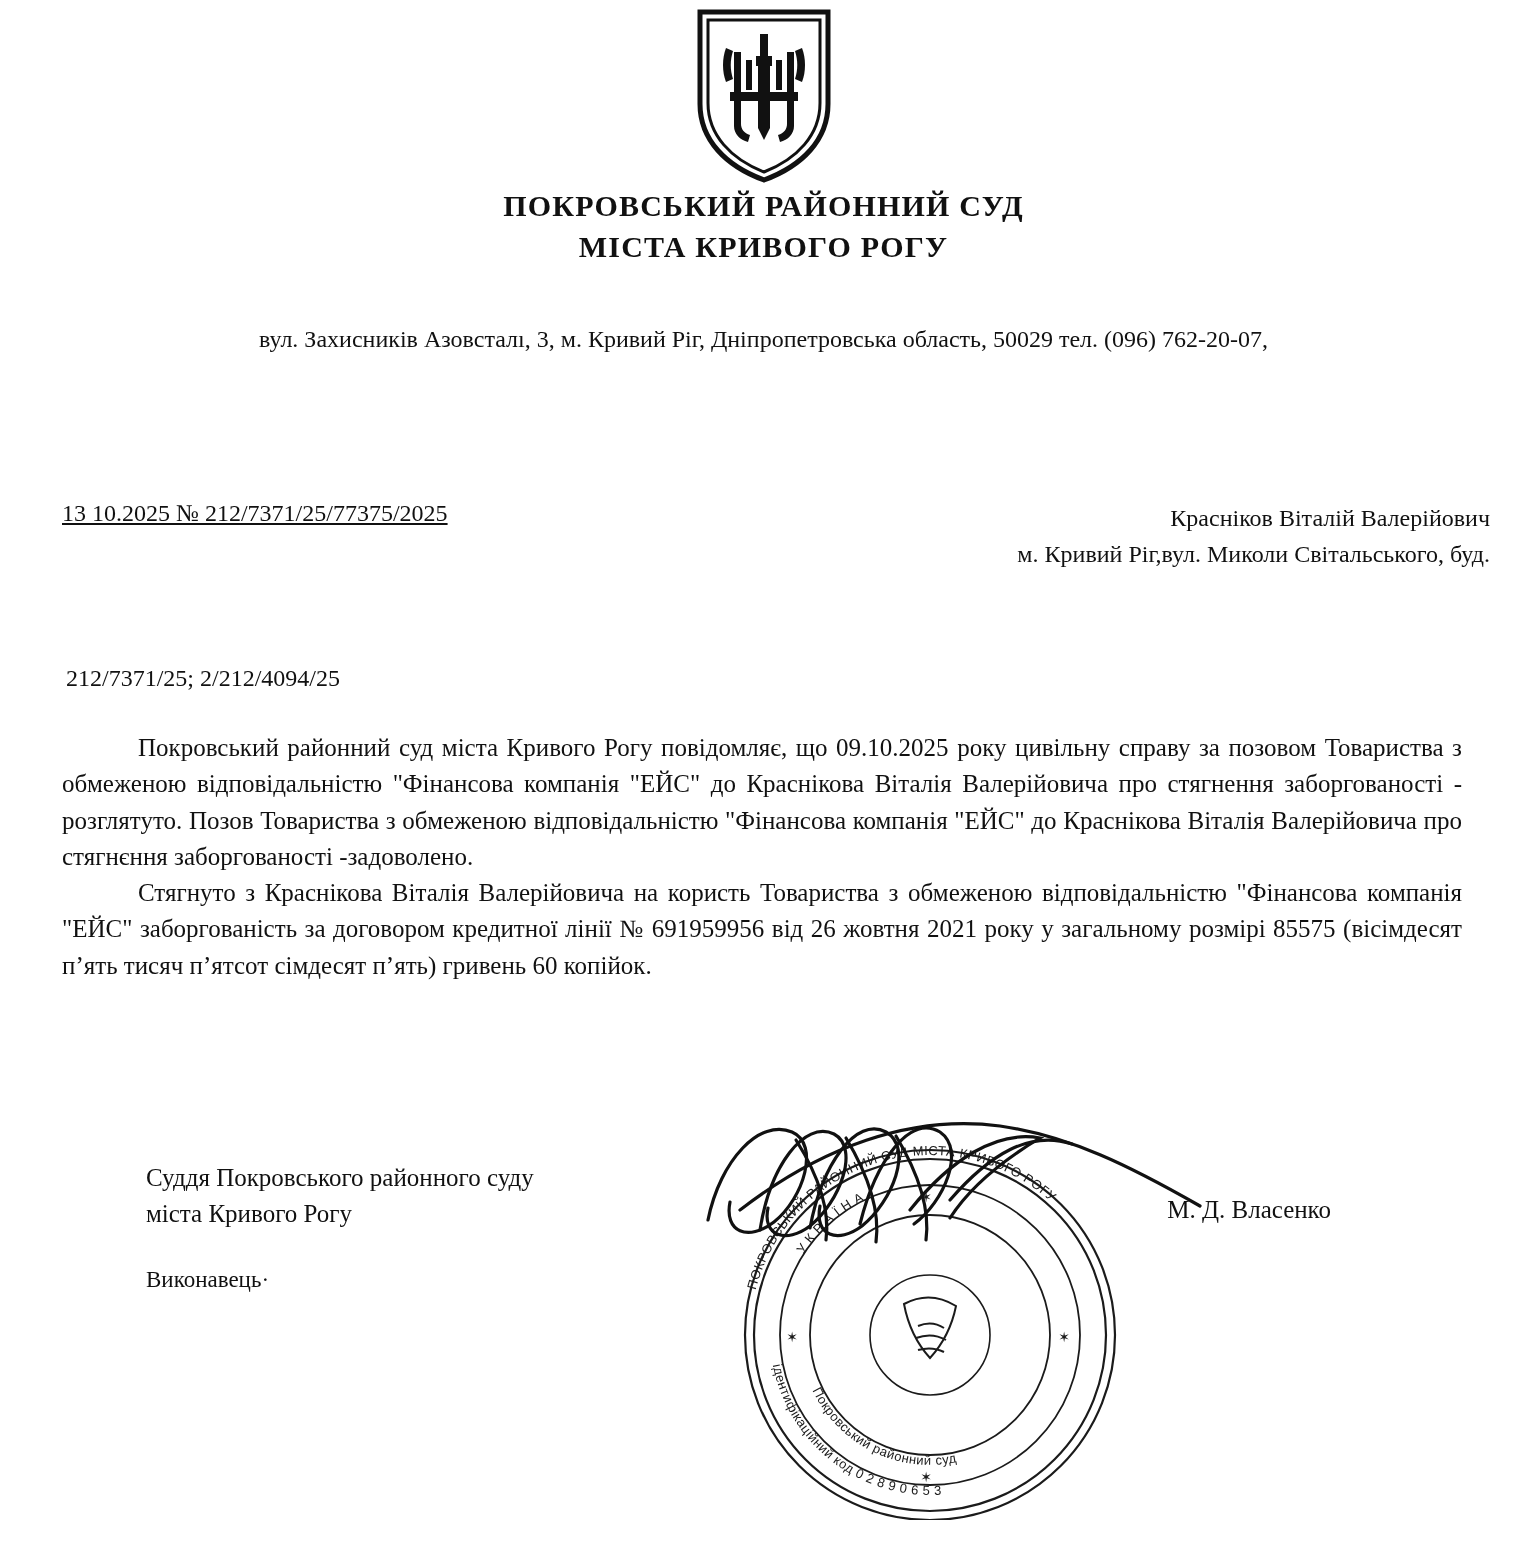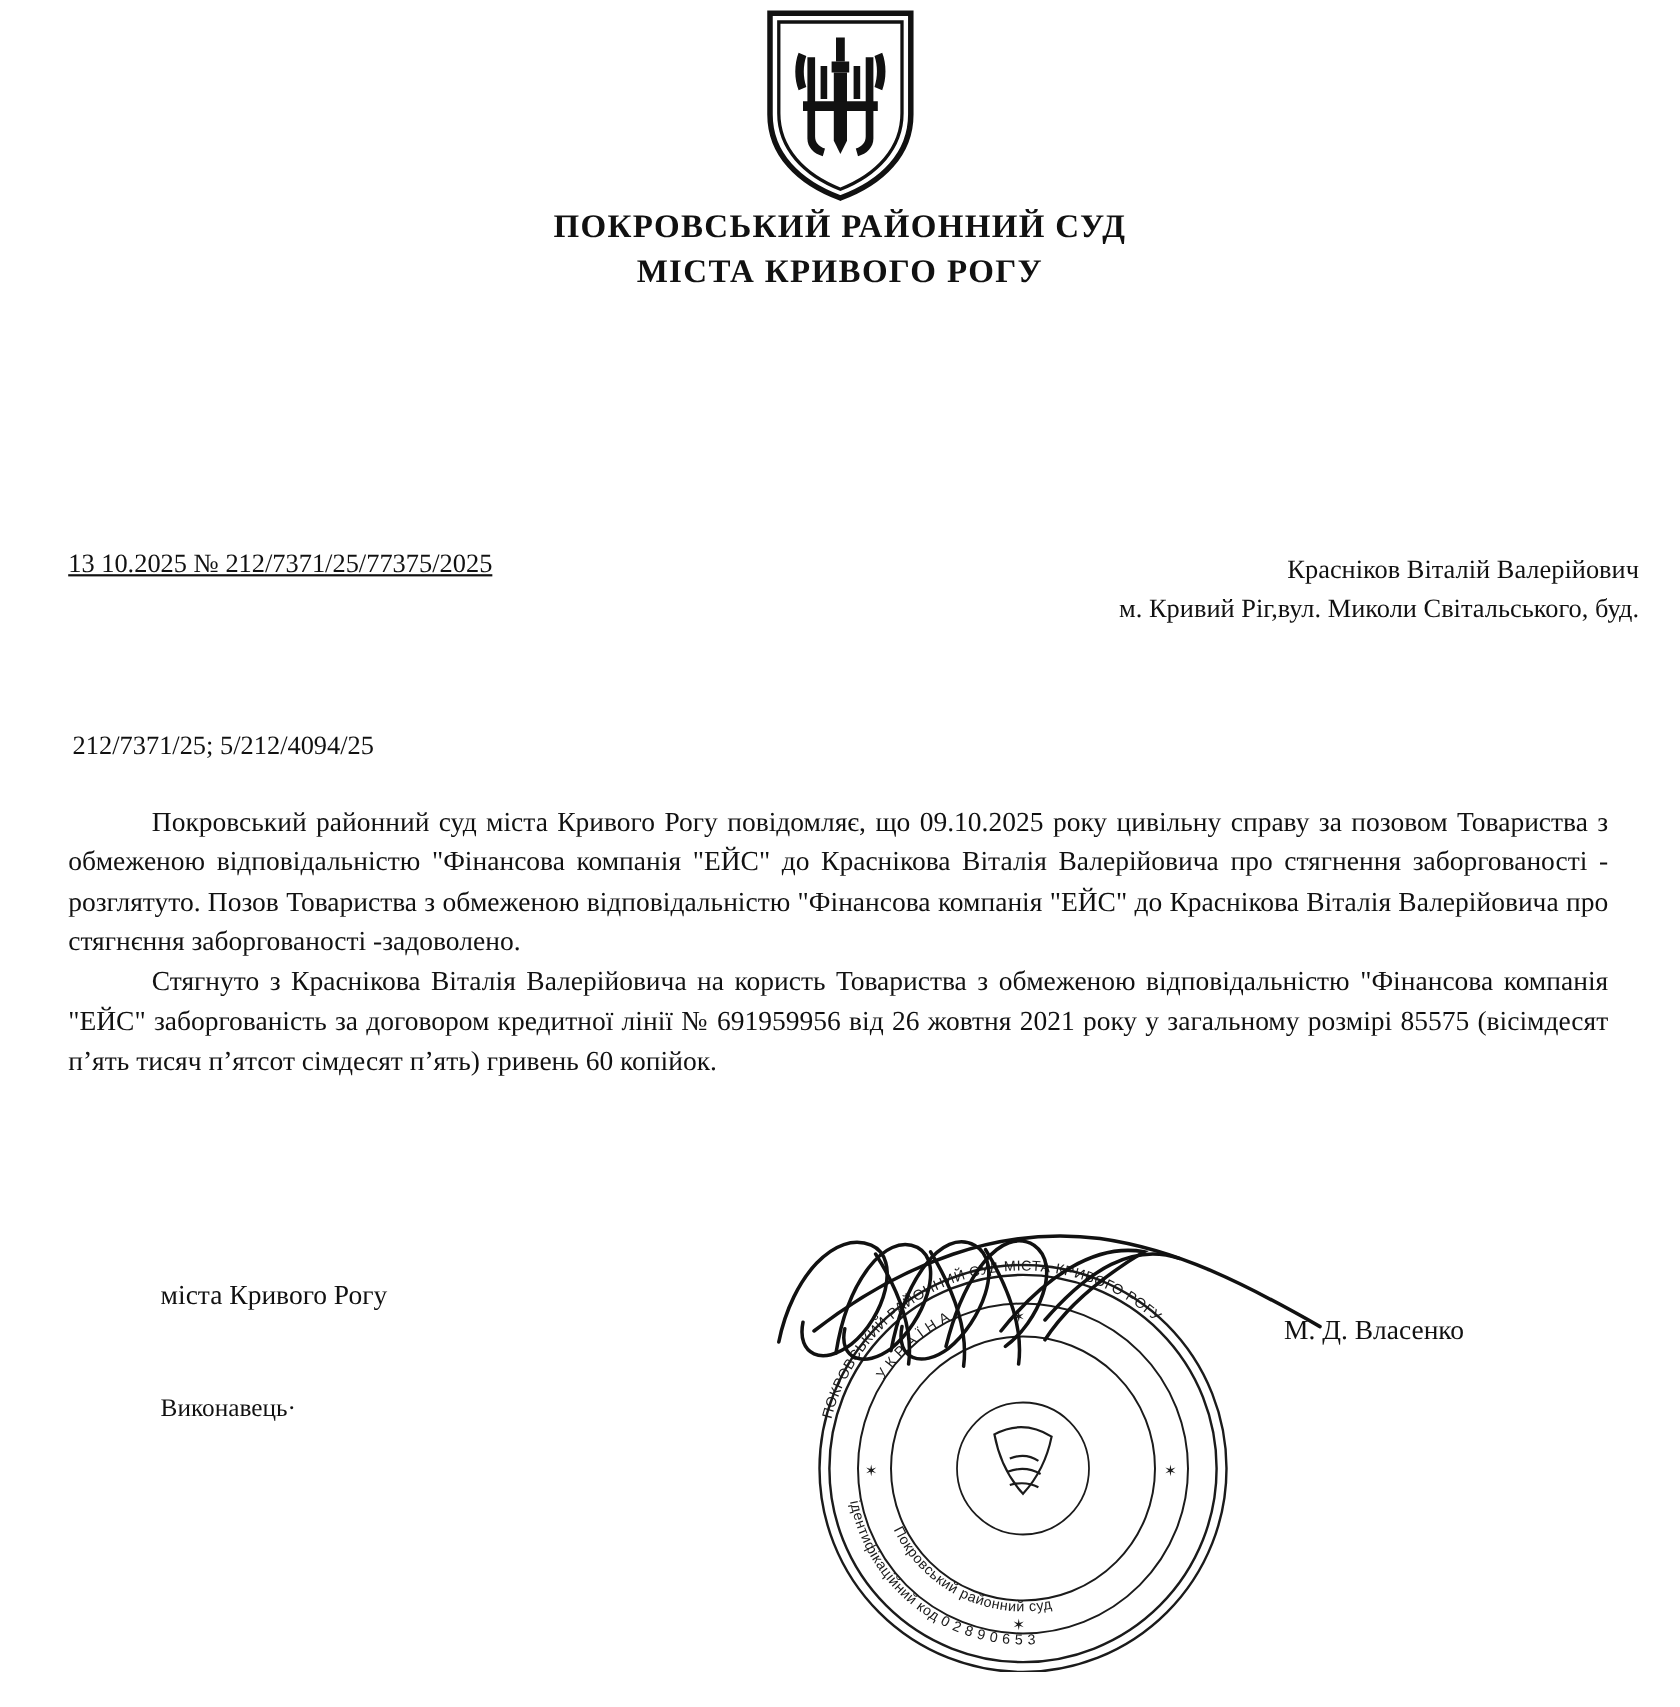--- a/index.html
+++ b/index.html
@@ -181,37 +181,39 @@
     </svg>
   </span>
 </div>
 
 <div class="court-title">
   <span>ПОКРОВСЬКИЙ РАЙОННИЙ СУД</span>
   <span class="line2">МІСТА КРИВОГО РОГУ</span>
 </div>
 
 <div class="contact-block">
+  <div>вул. Захисників Азовсталı, 3, м. Кривий Ріг,  Дніпропетровська область, 50029 тел. (096) 762-20-07,</div>
 </div>
 
 <div class="ref-no">13 10.2025 №  212/7371/25/77375/2025</div>
 
 <div class="addressee">
   <div>Красніков Віталій Валерійович</div>
   <div>м. Кривий Ріг,вул. Миколи Світальського, буд.</div>
 </div>
 
-<div class="case-no">212/7371/25; 5/212/4094/25</div>
+<div class="case-no">212/7371/25; 2/212/4094/25</div>
 
 <div class="body-text">
   <p>Покровський районний суд міста Кривого Рогу  повідомляє, що  09.10.2025 року  цивільну справу за позовом Товариства з обмеженою відповідальністю "Фінансова компанія "ЕЙС" до Краснікова Віталія Валерійовича про стягнення заборгованості - розглятуто. Позов Товариства з обмеженою відповідальністю "Фінансова компанія "ЕЙС" до Краснікова Віталія Валерійовича про стягнєння заборгованості -задоволено.</p>
   <p>Стягнуто з Краснікова Віталія Валерійовича на користь Товариства з обмеженою відповідальністю "Фінансова компанія "ЕЙС" заборгованість за договором кредитної лінії № 691959956 від 26 жовтня 2021 року у загальному розмірі 85575 (вісімдесят п’ять тисяч п’ятсот сімдесят п’ять) гривень 60 копійок.</p>
 </div>
 
 <div class="sign-block">
+  <div>Суддя  Покровського районного суду</div>
   <div>міста Кривого Рогу</div>
 </div>
 <div class="sign-name">М.  Д.  Власенко</div>
 <div class="executor">Виконавець·</div>
 
 <div class="stamp-layer">
   <svg width="480" height="430" viewBox="0 0 480 430" aria-hidden="true">
     <defs>
       <path id="arcTop" d="M 60 245 A 180 180 0 0 1 420 245"></path>
       <path id="arcBottom" d="M 80 245 A 160 160 0 0 0 400 245"></path>

